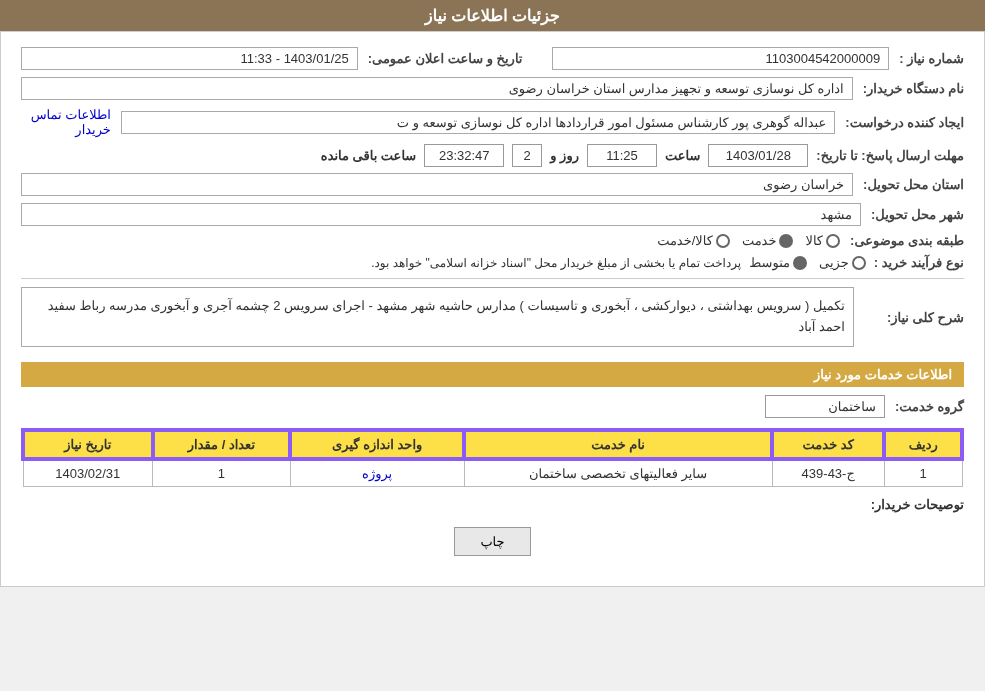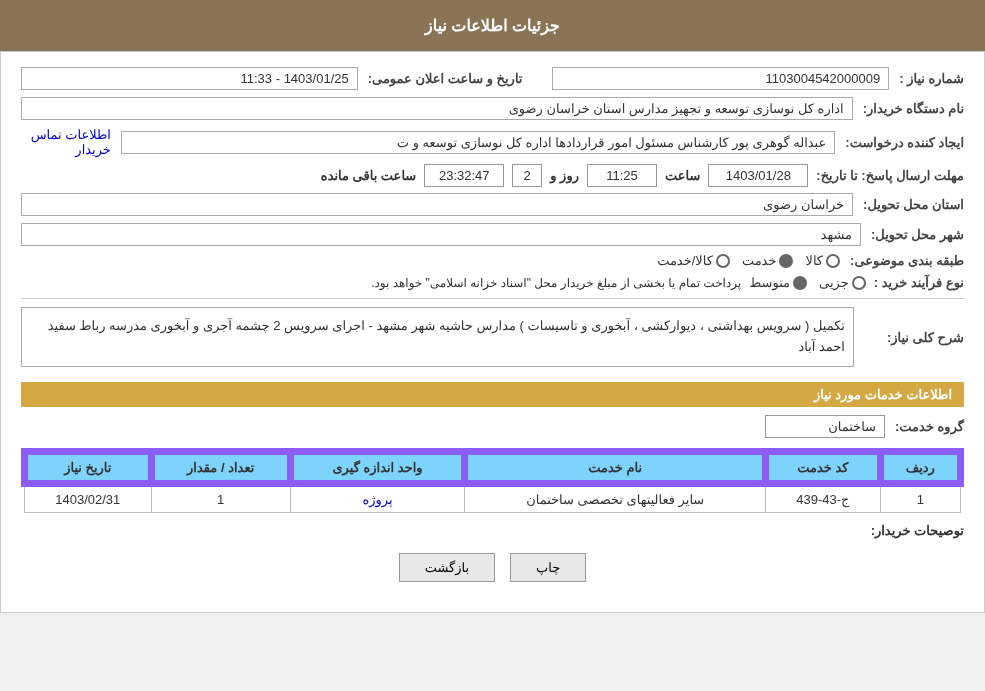--- a/index.html
+++ b/index.html
@@ -12,21 +12,21 @@
     }
     .page-wrapper {
       max-width: 985px;
       margin: 0 auto;
       background: #fff;
     }
     .header-bar {
       background: #8B7355;
       color: #fff;
       text-align: center;
-      padding: 16px 20px;
+      padding: 6px 20px;
       font-size: 16px;
       font-weight: bold;
     }
     .content {
       padding: 15px 20px;
       border: 1px solid #ccc;
       background: #fff;
     }
     .section-title {
       background: #d4a843;
@@ -127,22 +127,22 @@
       align-items: center;
       gap: 10px;
       margin-bottom: 10px;
     }
     table.services-table {
       width: 100%;
       border-collapse: collapse;
       margin-bottom: 10px;
     }
     table.services-table th {
-      background: #7dd3fc;
-      border: 7px solid #8b5cf6;
+      background: #fde047;
+      border: 4px solid #8b5cf6;
       padding: 5px 8px;
       text-align: center;
       font-weight: bold;
     }
     table.services-table td {
       border: 1px solid #bbb;
       padding: 5px 8px;
       text-align: center;
     }
     .purchase-description {
@@ -307,17 +307,16 @@
         </tr>
       </tbody>
     </table>
 
     <div class="purchase-description">
       <span class="desc-label">توصیحات خریدار:</span>
     </div>
 
     <div class="footer-buttons">
       <button class="btn btn-print">چاپ</button>
-      <button class="btn btn-back">بازگشت</button>
     </div>
 
   </div>
 </div>
 
 </body></html>

